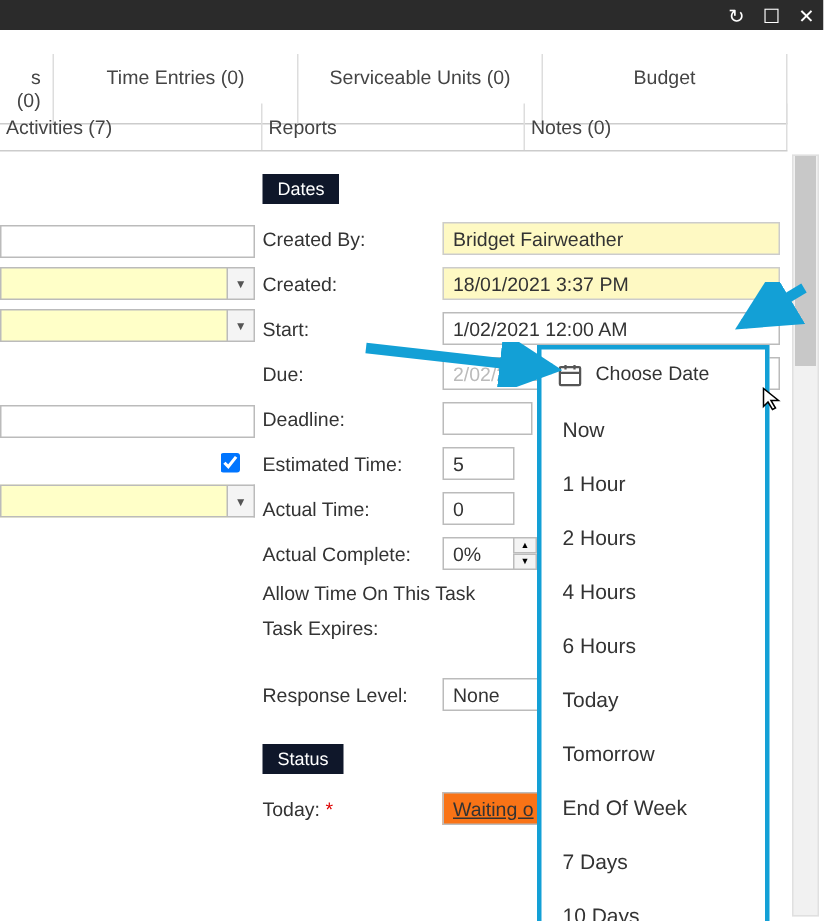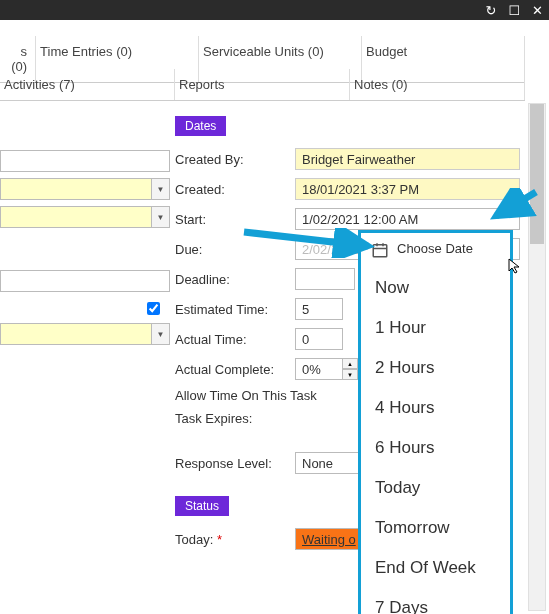--- a/index.html
+++ b/index.html
@@ -2,53 +2,53 @@
 <html><head>
   <meta charset="utf-8">
   <style>
     * { box-sizing: border-box; margin: 0; padding: 0; font-family: 'Segoe UI', Tahoma, sans-serif; }
     body { width: 549px; height: 614px; background: #fff; position: relative; overflow: hidden; font-size: 13px; color: #333; }
 
     .titlebar { position: absolute; top: 0; right: 0; height: 20px; background: #2b2b2b; width: 549px; display: flex; justify-content: flex-end; align-items: center; padding-right: 6px; gap: 12px; color: #fff; }
     .titlebar span { display: inline-flex; align-items: center; }
 
     .tabs1 { position: absolute; top: 36px; left: 0; width: 525px; display: flex; border-bottom: 1px solid #ccc; }
-    .tabs1 .tab { flex: 1; text-align: left; padding: 8px 4px; border-right: 1px solid #ddd; cursor: pointer; color: #444; }
+    .tabs1 .tab { flex: 1; text-align: center; padding: 8px 4px; border-right: 1px solid #ddd; cursor: pointer; color: #444; }
     .tabs1 .tab:first-child { flex: 0.15; text-align: right; padding-right: 8px; }
     .tabs2 { position: absolute; top: 69px; left: 0; width: 525px; display: flex; border-bottom: 1px solid #ccc; }
     .tabs2 .tab { flex: 1; text-align: left; padding: 8px 4px; border-right: 1px solid #ddd; cursor: pointer; color: #444; }
 
     .scrollbar { position: absolute; top: 103px; right: 3px; width: 18px; bottom: 3px; background: #f1f1f1; border: 1px solid #e0e0e0; }
     .scroll-thumb { position: absolute; top: 0; left: 1px; right: 1px; height: 140px; background: #c8c8c8; }
 
     .left-col { position: absolute; top: 150px; left: 0; width: 170px; }
     .yellow-field { margin-bottom: 6px; display: flex; }
     .yellow-input { flex: 1; height: 22px; background: #ffffc8; border: 1px solid #bbb; }
     .dd-btn { width: 18px; height: 22px; border: 1px solid #bbb; border-left: none; background: #f4f4f4; display: flex; align-items: center; justify-content: center; font-size: 8px; color: #555; cursor: pointer; }
     .white-input { flex: 1; height: 22px; background: #fff; border: 1px solid #bbb; }
     .check-row { display: flex; justify-content: flex-end; padding: 4px 10px 8px; }
 
     .main-col { position: absolute; top: 116px; left: 175px; width: 345px; }
-    .section-header { display: inline-block; background: #6d28d9; color: #fff; padding: 3px 10px; font-size: 12px; margin-bottom: 8px; }
+    .section-header { display: inline-block; background: #0f172a; color: #fff; padding: 3px 10px; font-size: 12px; margin-bottom: 8px; }
     .form-row { display: flex; align-items: center; padding: 4px 0; }
     .form-label { width: 120px; color: #333; }
     .form-val { flex: 1; height: 22px; border: 1px solid #bbb; padding: 2px 6px; display: flex; align-items: center; background: #fff; }
     .form-val.ro { background: #fef9c3; border-color: #ccc; }
     .form-val.yel { background: #f97316; text-decoration: underline; }
     .form-val.short { flex: 0 0 48px; }
     .spinner { display: flex; flex-direction: column; margin-left: -1px; }
     .spinner button { width: 16px; height: 11px; font-size: 6px; border: 1px solid #bbb; background: #f4f4f4; line-height: 1; cursor: pointer; }
     .req { color: #d00; }
 
     .dates-dd-area { position: relative; align-items: center; }
     .start-dd { position: absolute; right: 6px; top: 2px; width: 18px; height: 18px; display: flex; align-items: center; justify-content: center; font-size: 8px; color: #555; cursor: pointer; }
 
     .date-menu { position: absolute; top: 230px; left: 358px; width: 155px; border: 3px solid #13a0d6; background: #fff; z-index: 30; }
     .date-menu-header { display: flex; align-items: flex-start; padding: 8px 10px; gap: 8px; border-bottom: 1px solid transparent; cursor: pointer; }
-    .date-menu-item { padding: 10px 14px; cursor: pointer; font-size: 17px; color: #333; }
+    .date-menu-item { padding: 10px 14px; cursor: pointer; font-size: 14px; color: #333; }
 
     .arrow { position: absolute; z-index: 40; pointer-events: none; }
     .arrow.a1 { top: 188px; left: 490px; }
     .arrow.a2 { top: 228px; left: 240px; }
 
     svg.cal-icon { width: 18px; height: 18px; }
     .cursor { position: absolute; top: 258px; left: 508px; z-index: 50; font-size: 14px; color: #000; }
   </style>
 </head>
 <body>

